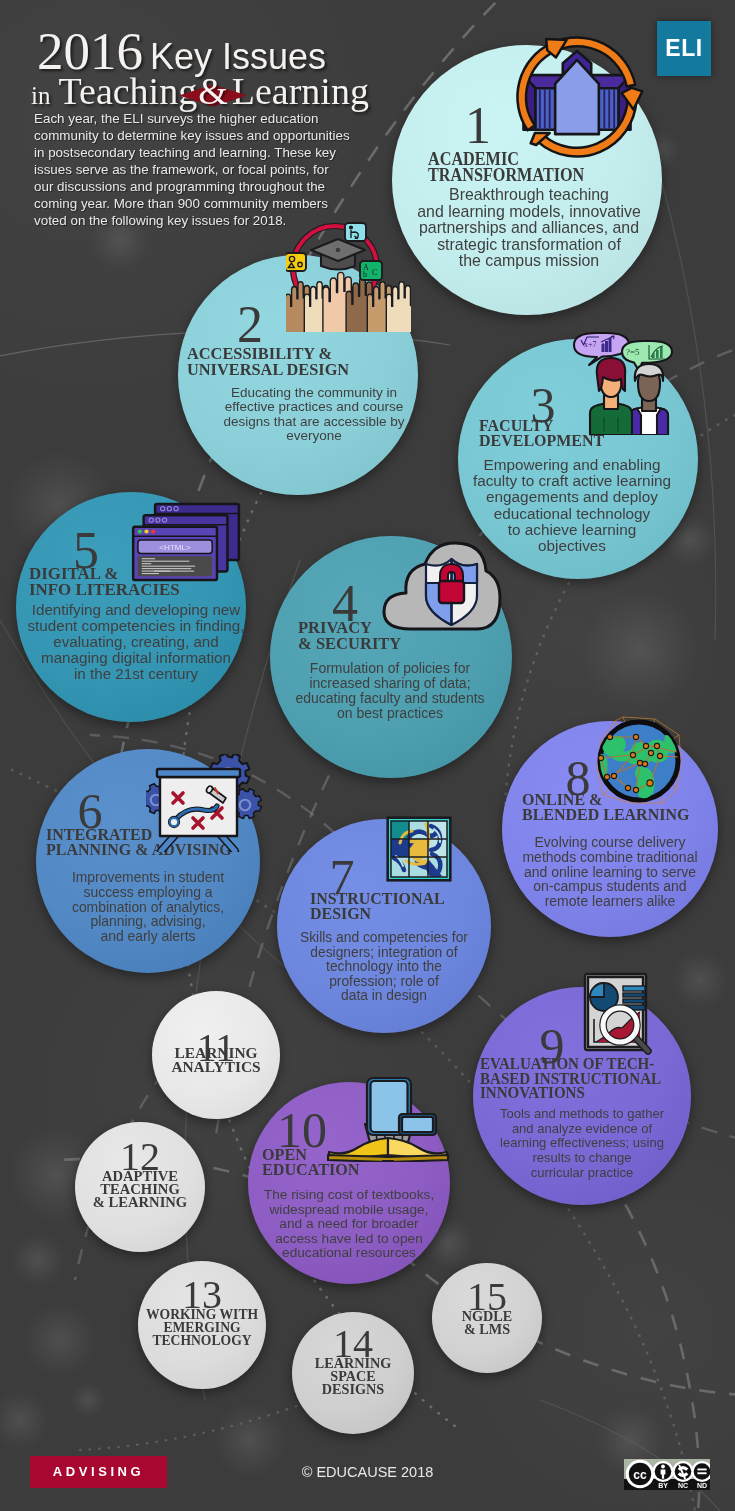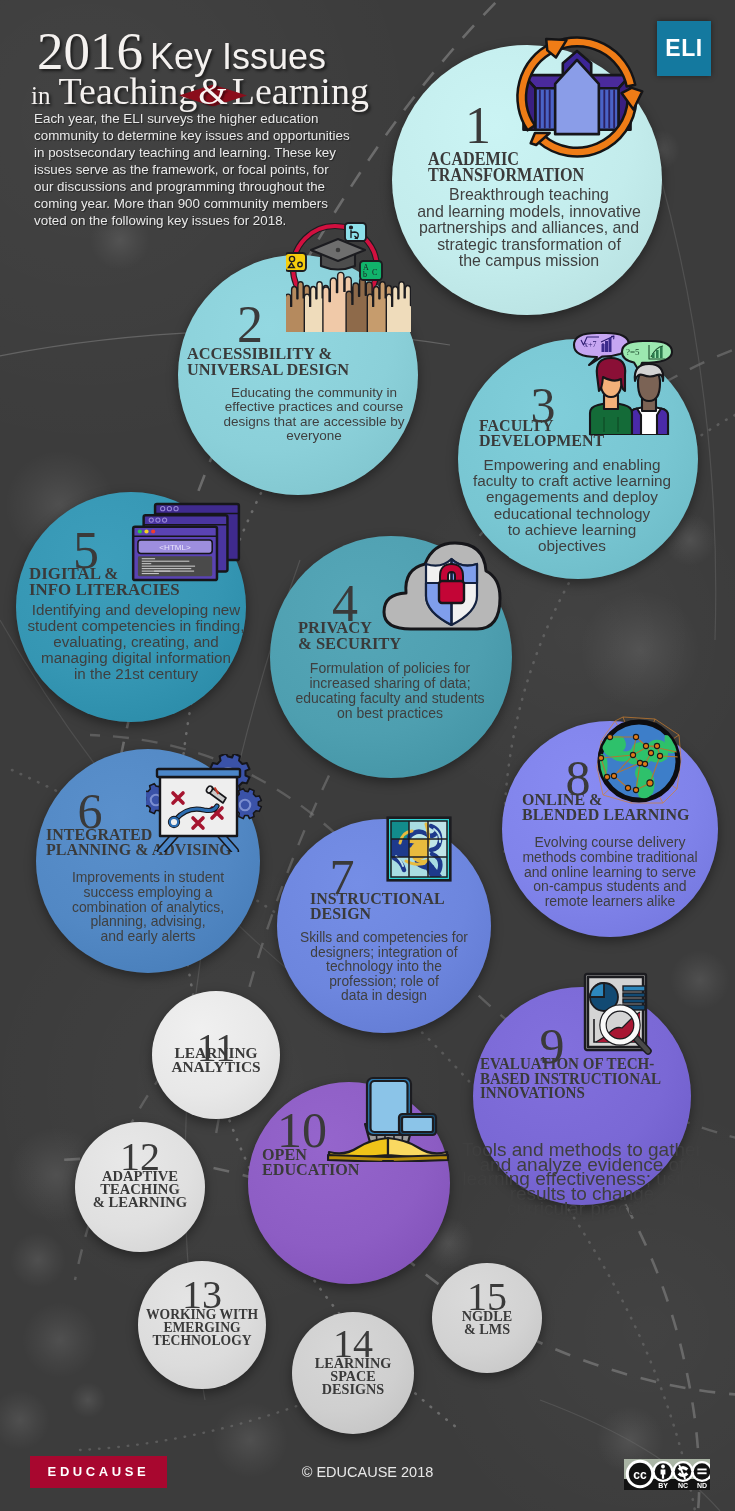--- a/index.html
+++ b/index.html
@@ -132,21 +132,21 @@
 issues serve as the framework, or focal points, for
 our discussions and programming throughout the
 coming year. More than 900 community members
 voted on the following key issues for 2018.</p>
 
   <div id="eli">
       <span>ELI</span>
     </div>
 
   <div id="educause">
-      <span>EDUCAUSE</span>
+      <span>ADVISING</span>
     </div>
   <div id="copyright">© EDUCAUSE 2018</div>
   <div id="cc">
     <svg width="86" height="31" viewBox="0 0 86 31">
       <rect x="0" y="0" width="86" height="31" fill="#aab5a5"></rect>
       <rect x="0" y="20" width="86" height="11" fill="#111111"></rect>
       <g fill="#ffffff">
         <circle cx="16" cy="15" r="14.2"></circle>
         <circle cx="39" cy="12.5" r="10.6"></circle>
         <circle cx="59" cy="12.5" r="10.6"></circle>
@@ -245,29 +245,34 @@
       <div class="dsc" style="left: 470px; top: 835px; width: 280px; font-size: 14px; line-height: 14.8px;">Evolving course delivery
 methods combine traditional
 and online learning to serve
 on-campus students and
 remote learners alike</div>
       <div class="issue" style="left: 473px; top: 987px; width: 218px; height: 218px; background: radial-gradient(circle at 38% 30%, rgb(130, 112, 221) 0%, rgb(122, 104, 213) 55%, rgb(106, 88, 197) 100%); box-shadow: rgba(0, 0, 0, 0.4) 0px 4px 12px;"></div>
       <div class="num" style="left: 462px; top: 1021px; width: 180px; font-size: 50px; text-align: center;">9</div>
       <div class="ttl" style="left: 480px; top: 1057px; font-size: 16.2px; text-align: left; transform: scaleX(0.93);">EVALUATION OF TECH-
 BASED INSTRUCTIONAL
 INNOVATIONS</div>
-      <div class="dsc" style="left: 442px; top: 1107px; width: 280px; font-size: 19px; line-height: 14.7px; margin-top: 36px;">Tools and methods to gather
+      <div class="dsc" style="left: 442px; top: 1107px; width: 280px; font-size: 13px; line-height: 14.7px;">Tools and methods to gather
 and analyze evidence of
 learning effectiveness; using
 results to change
 curricular practice</div>
       <div class="issue" style="left: 248px; top: 1082px; width: 202px; height: 202px; background: radial-gradient(circle at 38% 30%, rgb(149, 101, 204) 0%, rgb(141, 93, 196) 55%, rgb(125, 77, 180) 100%); box-shadow: rgba(0, 0, 0, 0.4) 0px 4px 12px;"></div>
       <div class="num" style="left: 212px; top: 1105px; width: 180px; font-size: 50px; text-align: center;">10</div>
       <div class="ttl" style="left: 262px; top: 1147px; font-size: 17px; text-align: left; transform: scaleX(0.95);">OPEN
 EDUCATION</div>
+      <div class="dsc" style="left: 209px; top: 1188px; width: 280px; font-size: 13.7px; line-height: 14.6px;">The rising cost of textbooks,
+widespread mobile usage,
+and a need for broader
+access have led to open
+educational resources</div>
       <div class="issue gray" style="left: 152px; top: 991px; width: 128px; height: 128px; background: radial-gradient(circle at 38% 30%, rgb(240, 240, 240) 0%, rgb(232, 232, 232) 55%, rgb(216, 216, 216) 100%); box-shadow: rgba(0, 0, 0, 0.4) 0px 4px 12px;"></div>
       <div class="num" style="left: 126px; top: 983px; width: 180px; font-size: 40px; text-align: center; margin-top: 45px;">11</div>
       <div class="ttl ctr" style="left: 106px; top: 1046px; width: 220px; font-size: 15.4px; text-align: center; transform: scaleX(1);">LEARNING
 ANALYTICS</div>
       <div class="issue gray" style="left: 75px; top: 1122px; width: 130px; height: 130px; background: radial-gradient(circle at 38% 30%, rgb(232, 232, 232) 0%, rgb(224, 224, 224) 55%, rgb(208, 208, 208) 100%); box-shadow: rgba(0, 0, 0, 0.4) 0px 4px 12px;"></div>
       <div class="num" style="left: 50px; top: 1137px; width: 180px; font-size: 40px; text-align: center;">12</div>
       <div class="ttl ctr" style="left: 30px; top: 1170px; width: 220px; font-size: 14.6px; text-align: center; transform: scaleX(1);">ADAPTIVE
 TEACHING
 &amp; LEARNING</div>
       <div class="issue gray" style="left: 138px; top: 1261px; width: 128px; height: 128px; background: radial-gradient(circle at 38% 30%, rgb(228, 228, 228) 0%, rgb(220, 220, 220) 55%, rgb(204, 204, 204) 100%); box-shadow: rgba(0, 0, 0, 0.4) 0px 4px 12px;"></div>

